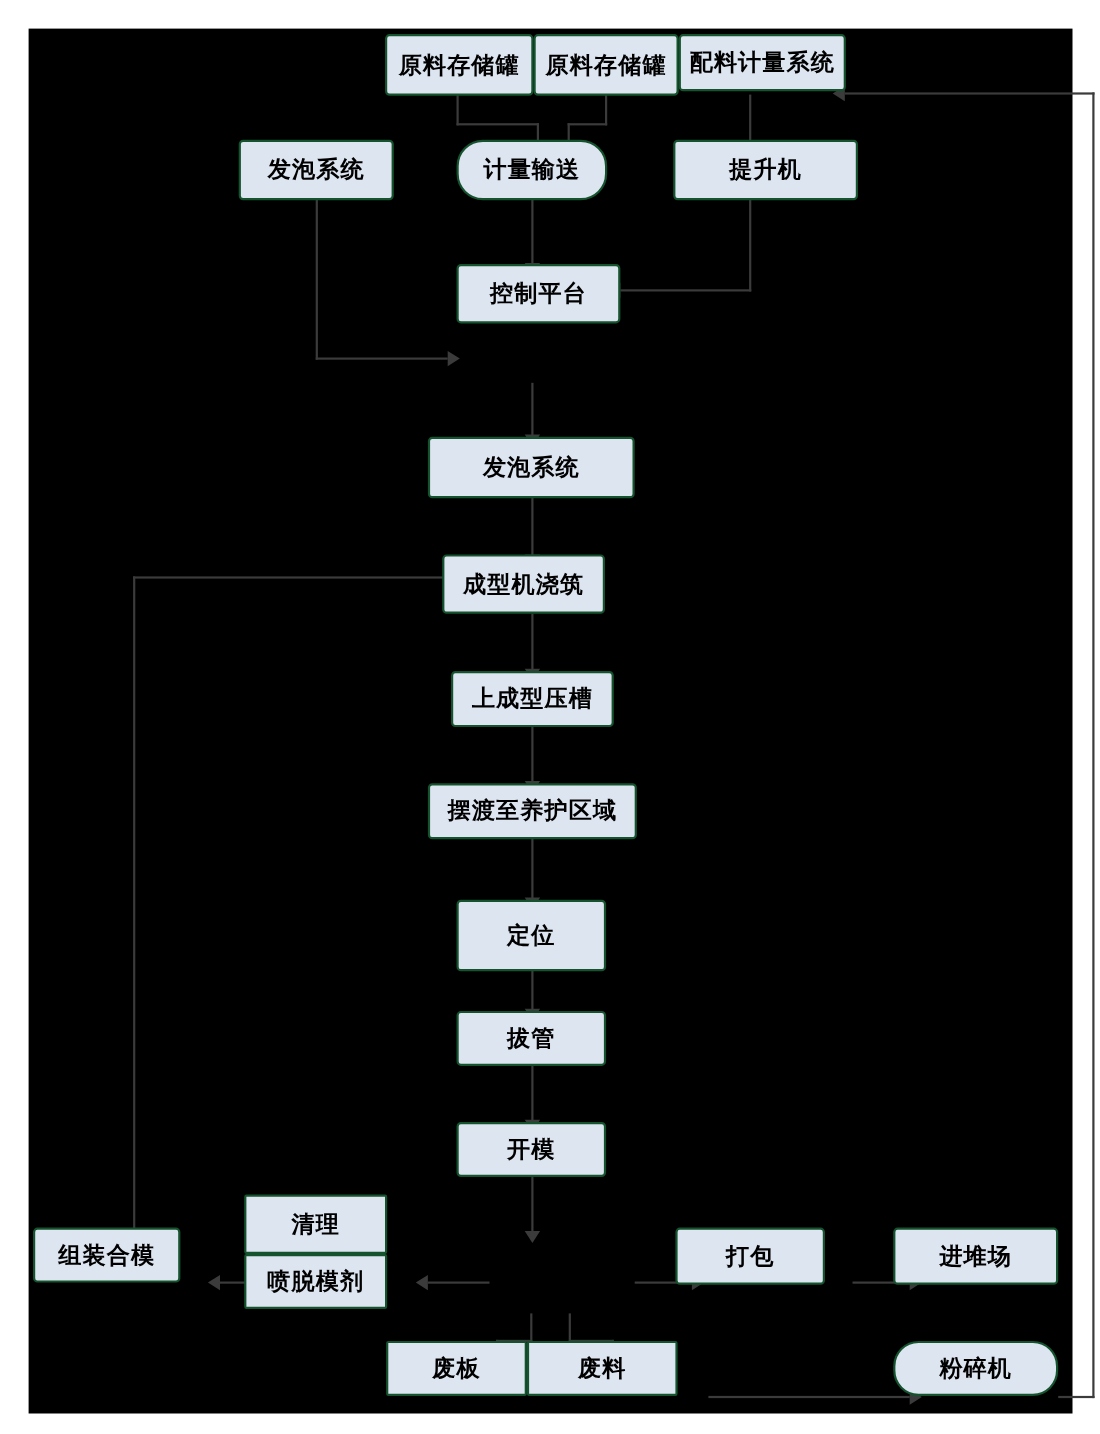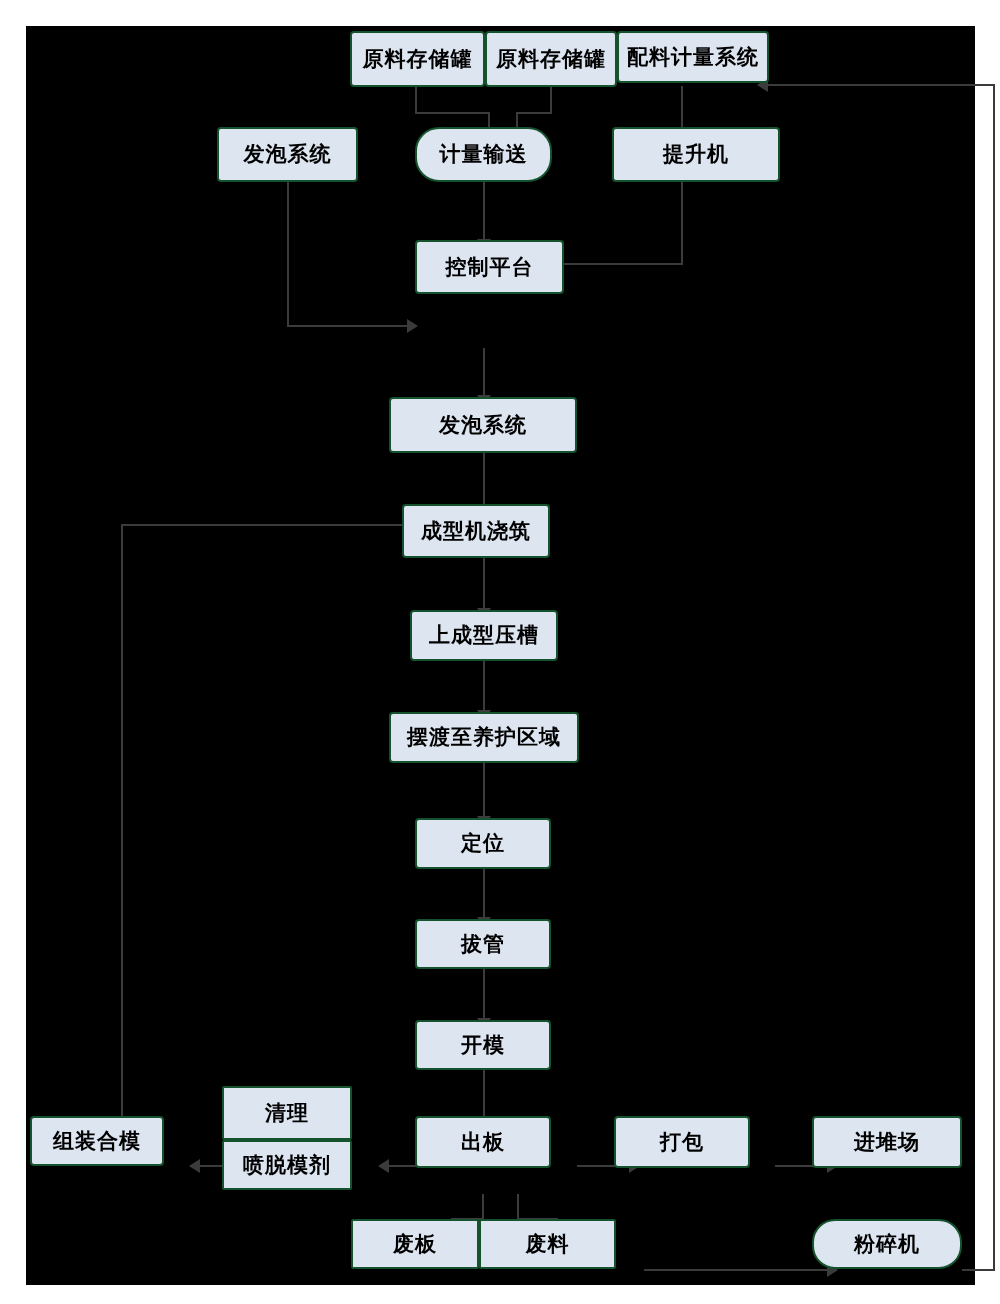--- a/index.html
+++ b/index.html
@@ -175,33 +175,32 @@
 
 
     <div class="node" style="left:363px; top:371px; width:188px; height:56px;">发泡系统</div>
 
     <div class="node" style="left:376px; top:478px; width:148px; height:54px;">成型机浇筑</div>
 
     <div class="node" style="left:384px; top:584px; width:148px; height:51px;">上成型压槽</div>
 
     <div class="node" style="left:363px; top:686px; width:190px; height:51px;">摆渡至养护区域</div>
 
-    <div class="node" style="left:389px; top:792px; width:136px; height:51px;">定位</div>
+    <div class="node" style="left:389px; top:792px; width:136px; height:65px;">定位</div>
 
     <div class="node" style="left:389px; top:893px; width:136px; height:50px;">拔管</div>
 
     <div class="node" style="left:389px; top:994px; width:136px; height:50px;">开模</div>
 
     <div class="node" style="left:4px; top:1090px; width:134px; height:50px;">组装合模</div>
 
     <div class="node sq" style="left:196px; top:1060px; width:130px; height:54px;">清理</div>
 
     <div class="node sq" style="left:196px; top:1114px; width:130px; height:50px;">喷脱模剂</div>
 
-    <div class="node" style="left:389px; top:1090px; width:136px; height:52px;">出板</div>
 
     <div class="node" style="left:588px; top:1090px; width:136px; height:52px;">打包</div>
 
     <div class="node sq" style="left:325px; top:1193px; width:128px; height:50px;">废板</div>
 
     <div class="node" style="left:786px; top:1090px; width:150px; height:52px;">进堆场</div>
 
     <div class="node sq" style="left:453px; top:1193px; width:137px; height:50px;">废料</div>
 
     <div class="node" style="left:786px; top:1193px; width:150px; height:50px;border-radius:23px;">粉碎机</div>

